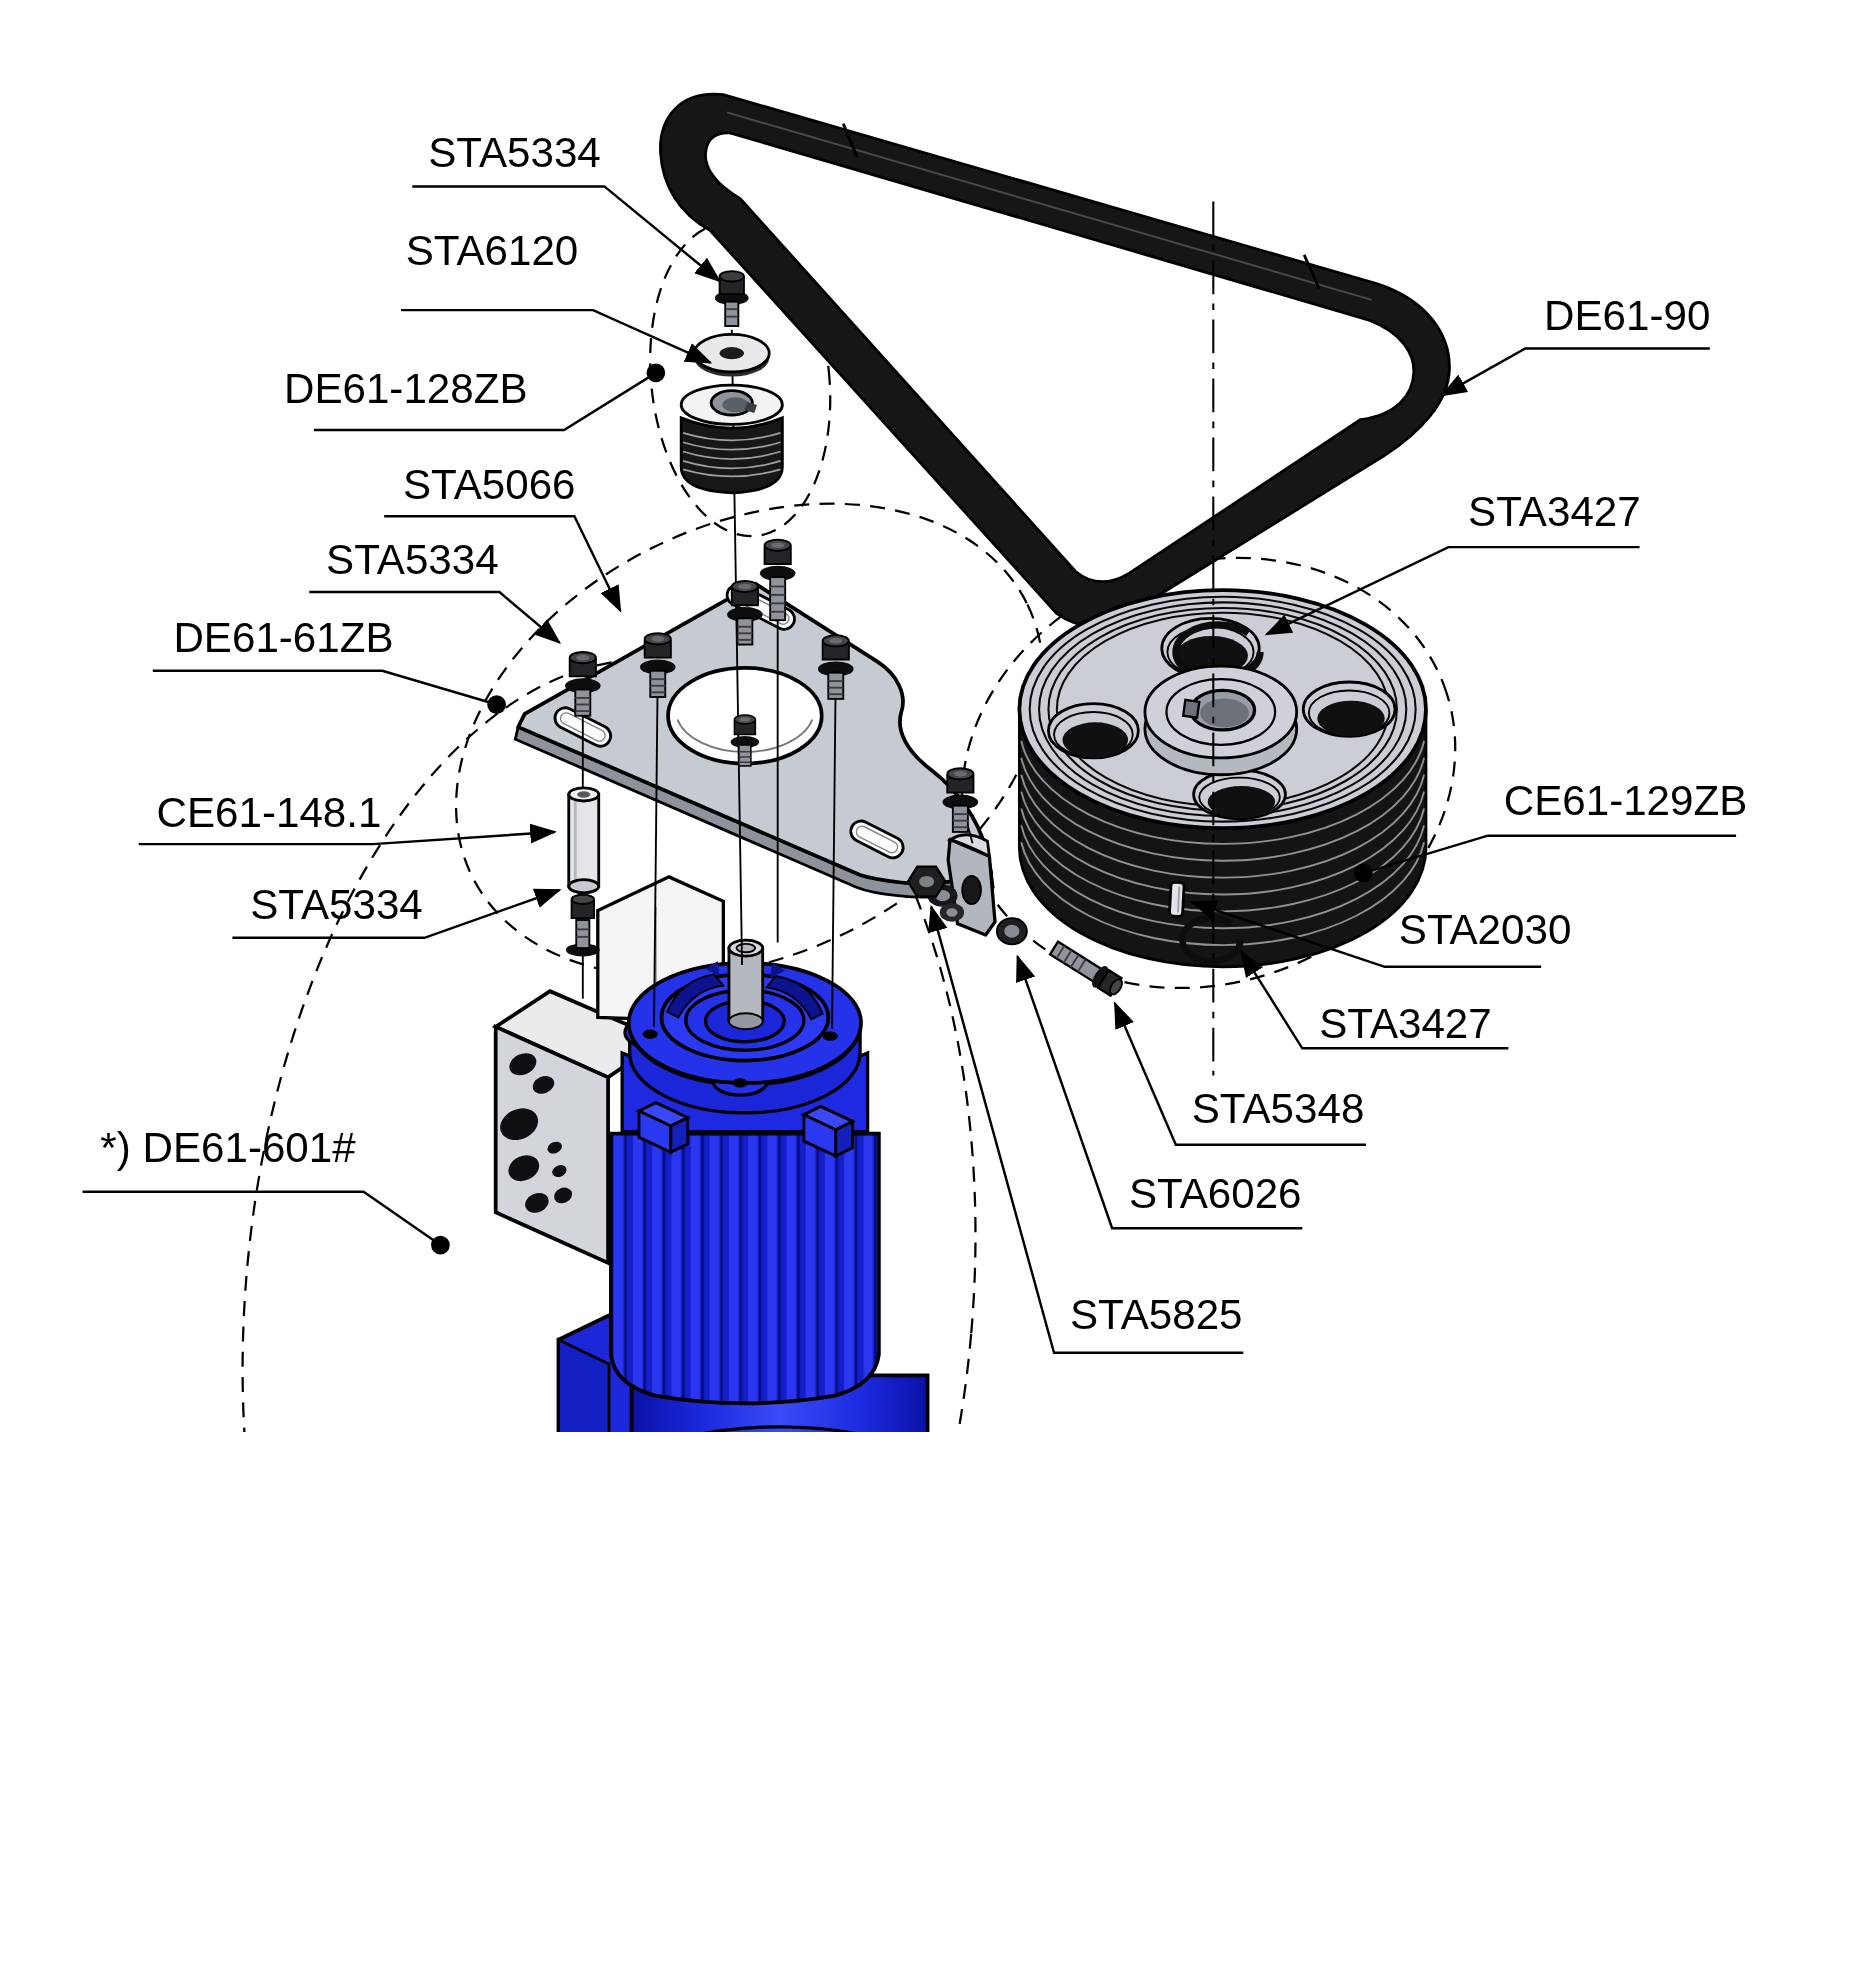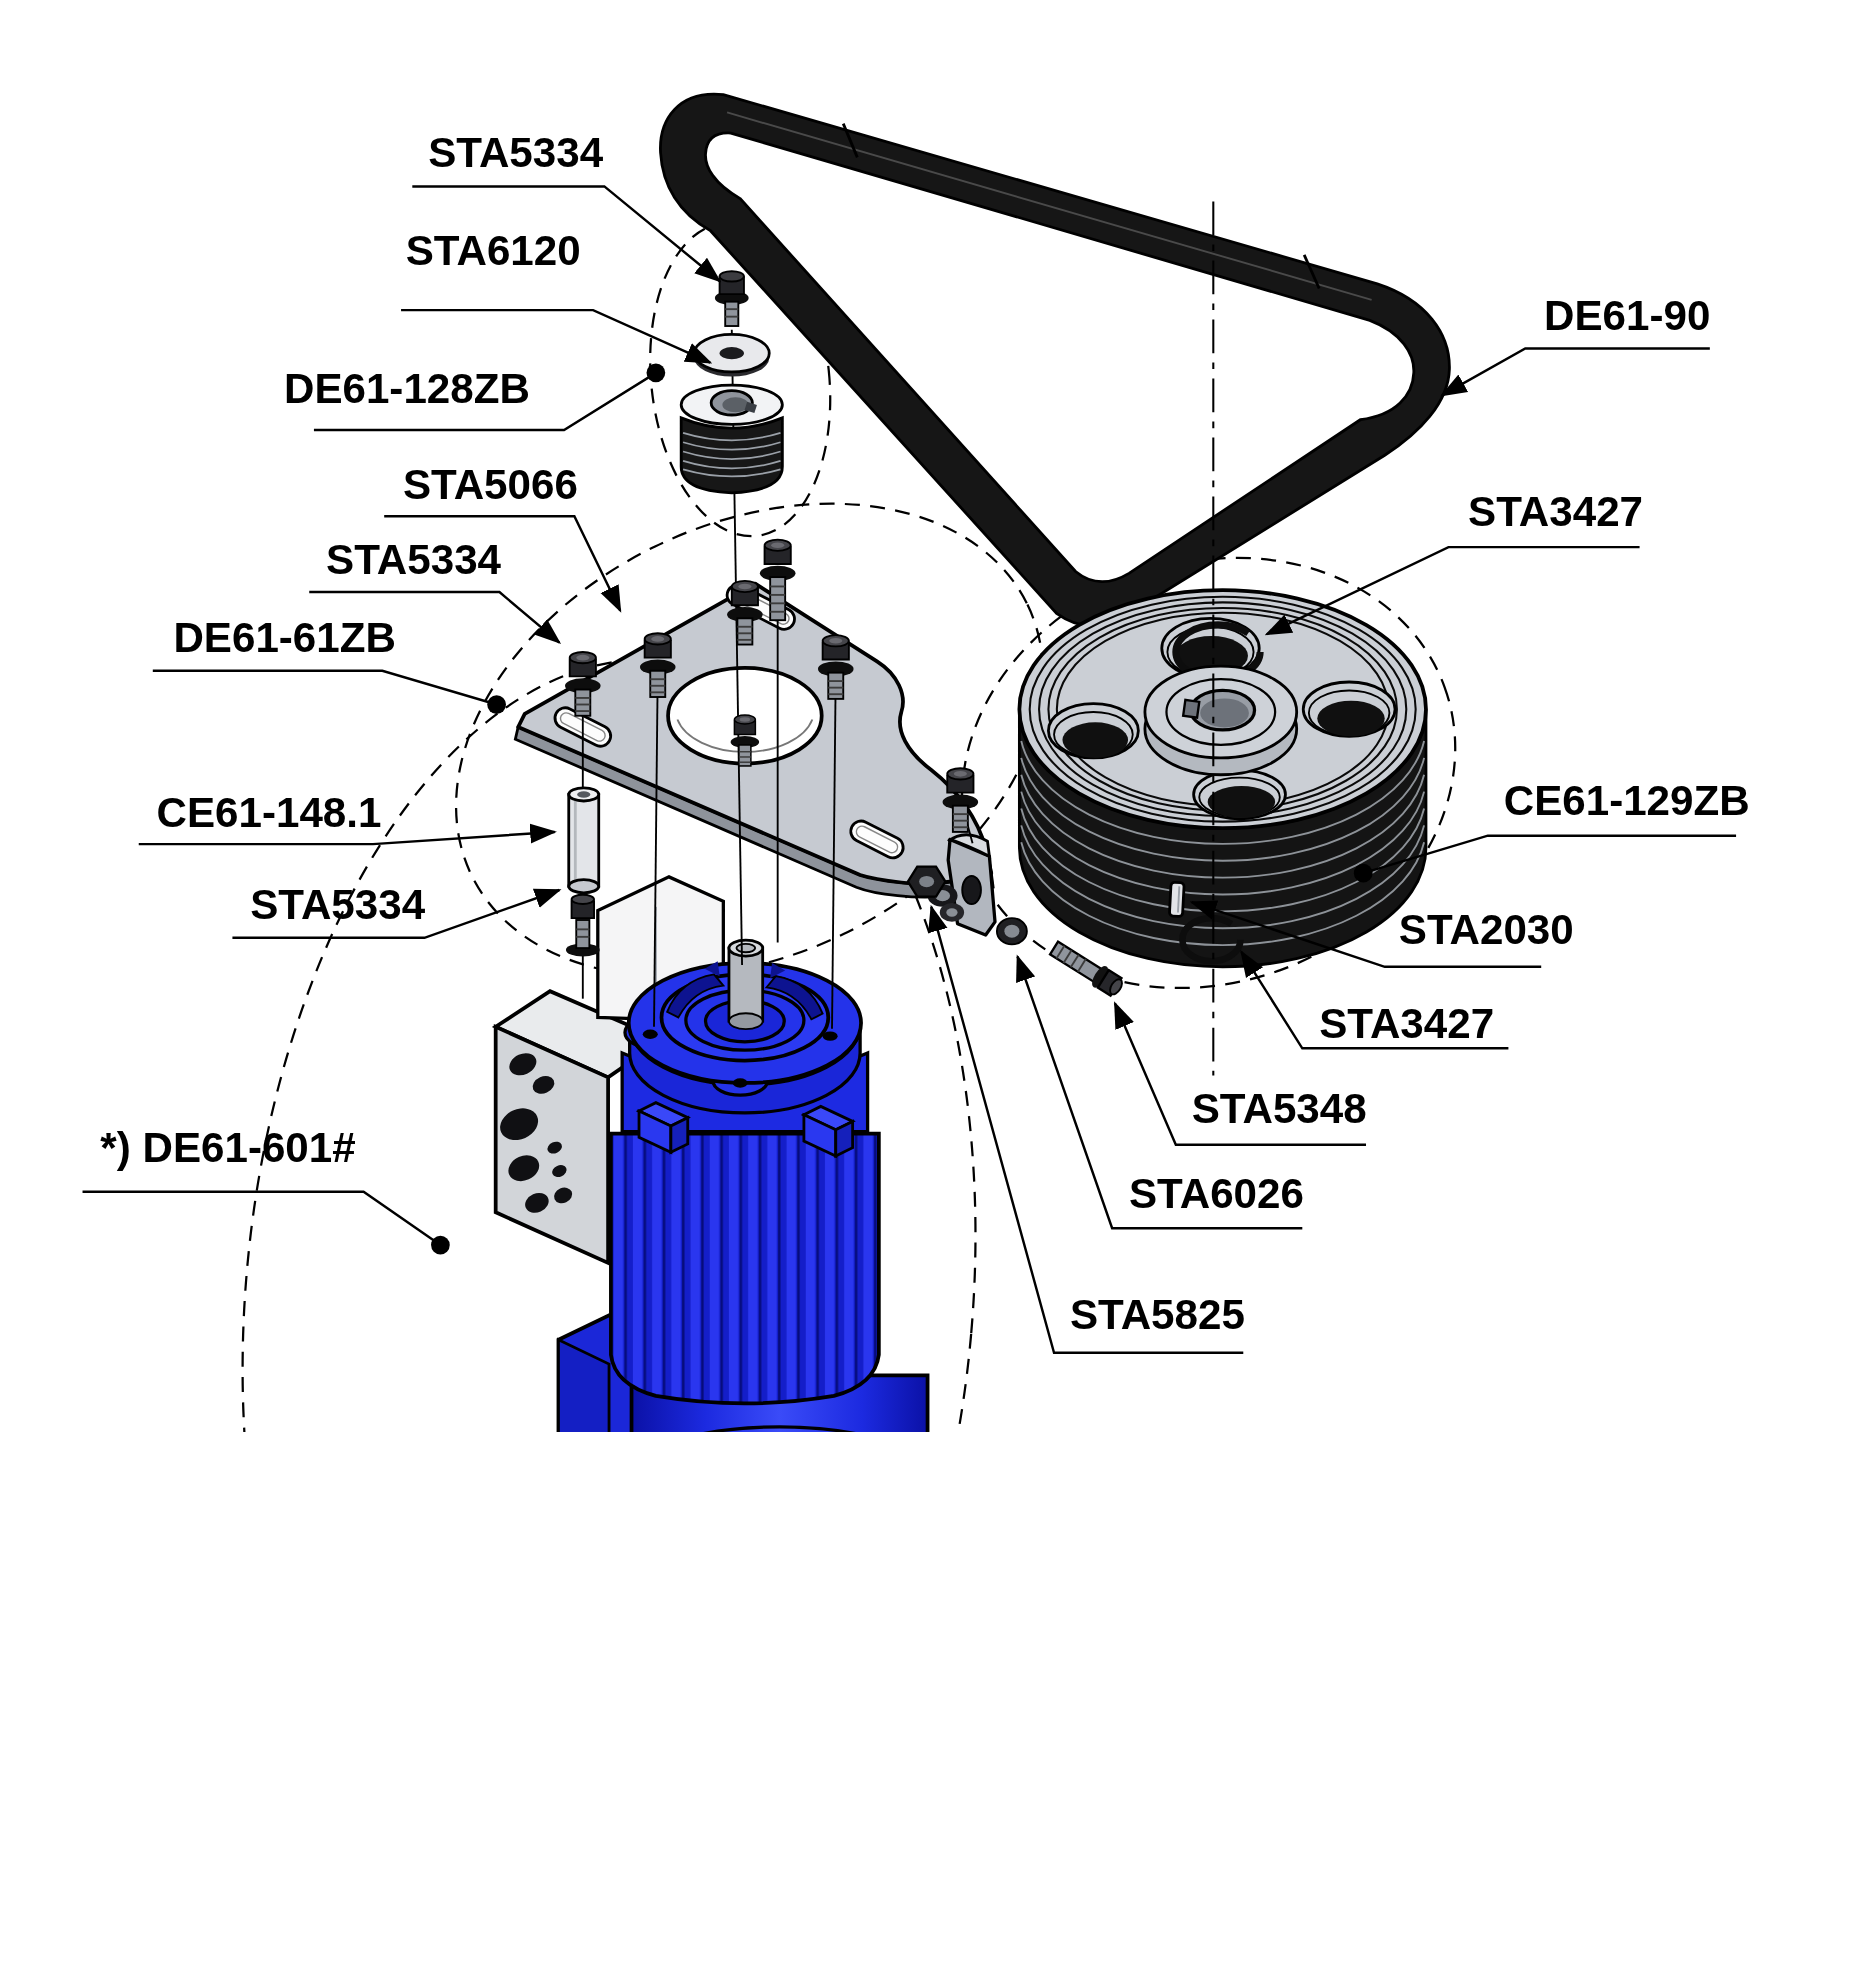--- a/index.html
+++ b/index.html
@@ -1,16 +1,16 @@
 <!DOCTYPE html>
 <html style="font-size:15px"><head>
 <meta charset="utf-8">
 <style>
   html,body{margin:0;padding:0;background:#ffffff;}
-  .stage{position:relative;width:1872px;height:1432px;background:#ffffff;overflow:hidden;font-weight:bold;}
+  .stage{position:relative;width:1872px;height:1432px;background:#ffffff;overflow:hidden;}
   svg{display:block;}
   text.part-label{
     font-family:"Liberation Sans","DejaVu Sans",sans-serif;
     font-size:45px;
     fill:#000000;
     letter-spacing:0px;
   }
   .leader{stroke:#000;stroke-width:2.6;fill:none;}
   .thinline{stroke:#000;stroke-width:2;fill:none;}
   .boundary{stroke:#000;stroke-width:2.4;fill:none;stroke-dasharray:16 11;}

